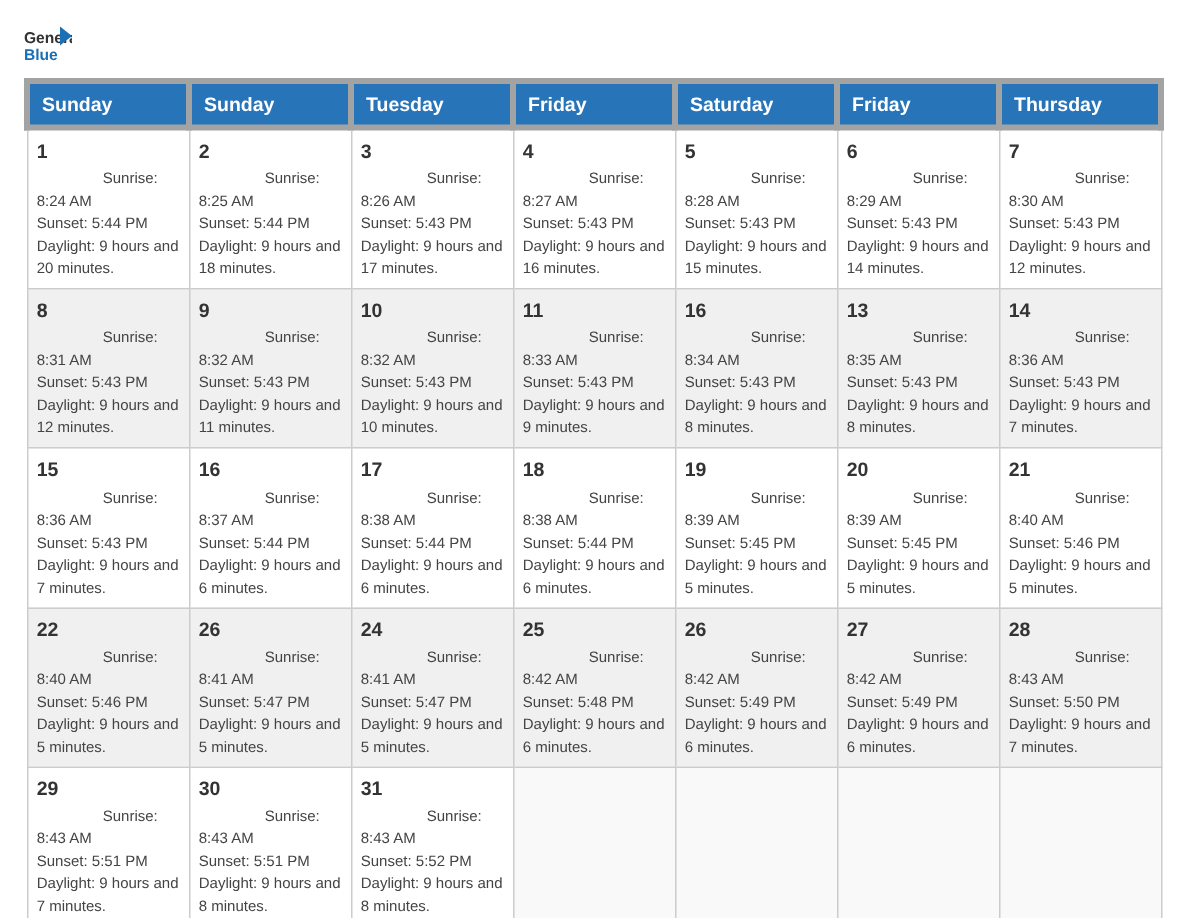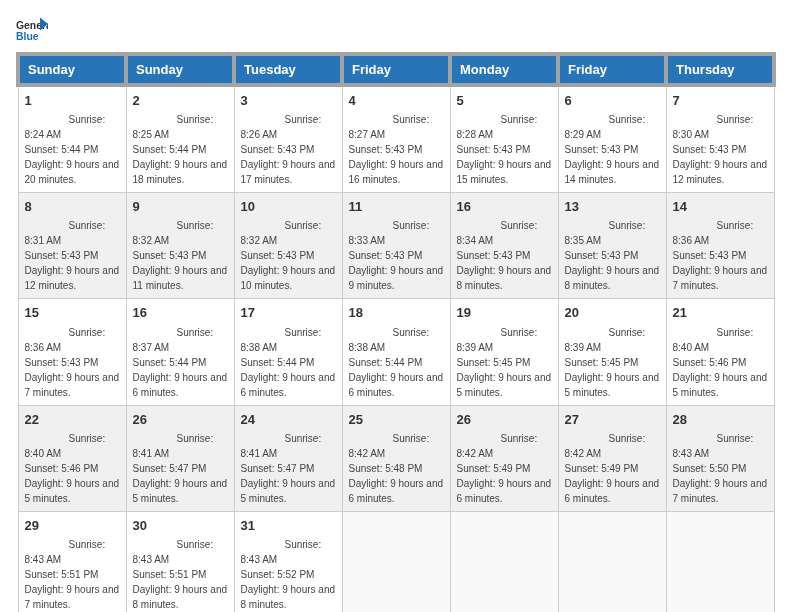--- a/index.html
+++ b/index.html
@@ -98,21 +98,21 @@
   </div>
 </div>
 
 <table class="calendar">
   <thead>
     <tr>
         <th>Sunday</th>
         <th>Sunday</th>
         <th>Tuesday</th>
         <th>Friday</th>
-        <th>Monday</th>
+        <th>Saturday</th>
         <th>Friday</th>
         <th>Thursday</th>
       </tr>
   </thead>
   <tbody id="calendar-body">
       <tr>
         <td>
         <span class="day-num">1</span>
         <span class="day-info">
           Sunrise: 8:24 AM<br>

